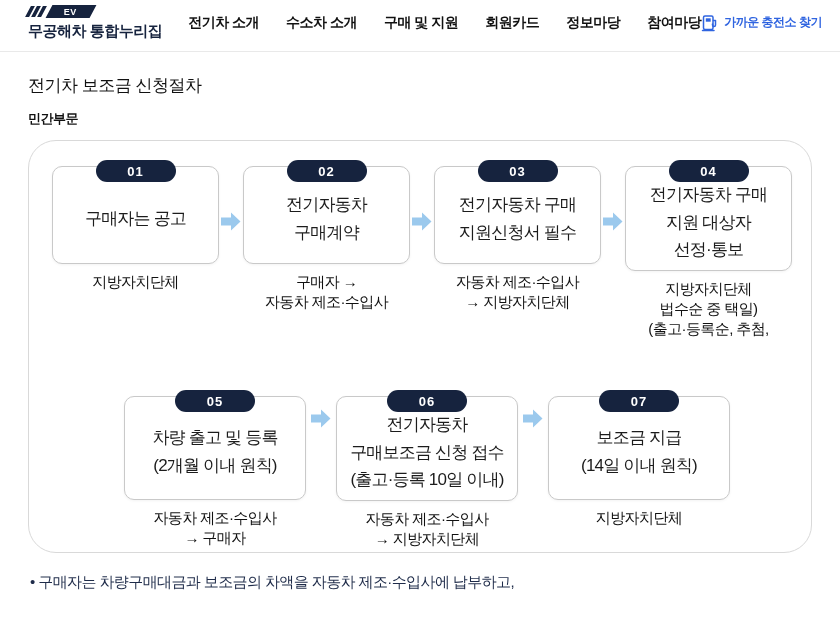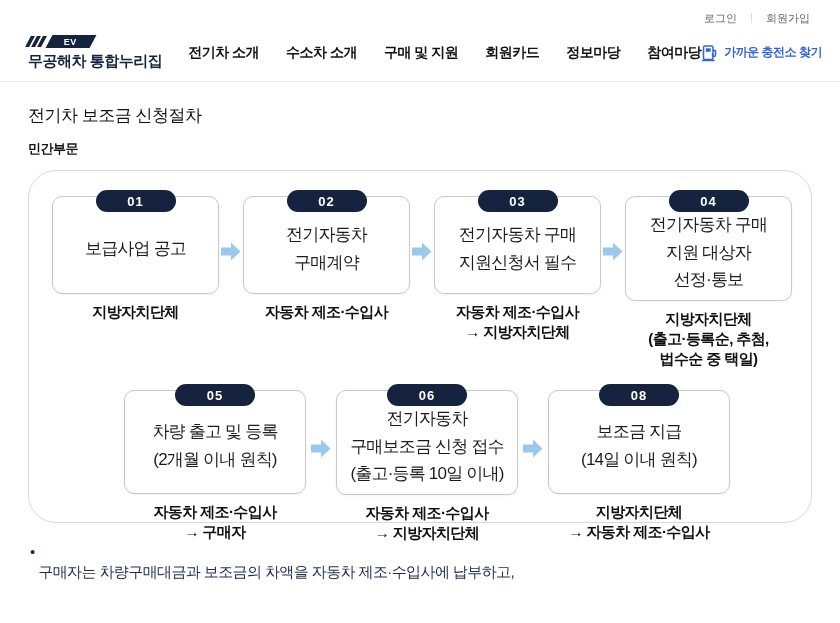--- a/index.html
+++ b/index.html
@@ -33,58 +33,53 @@
   .nav{display:flex;gap:27px;margin-left:26px;}
   .nav-item{font-size:14px;font-weight:bold;color:#111;cursor:pointer;white-space:nowrap;letter-spacing:-0.5px;}
   .header-right{margin-left:auto;display:flex;align-items:center;gap:16px;}
   .charger-link{display:flex;align-items:center;gap:5px;color:var(--link);
     font-size:12px;font-weight:bold;cursor:pointer;letter-spacing:-0.5px;white-space:nowrap;}
 
   
   .page-title{font-size:17px;font-weight:normal;margin:22px 28px 0;letter-spacing:-0.5px;}
   .section-subtitle{font-size:13px;font-weight:bold;margin:13px 28px 12px;letter-spacing:-0.5px;}
 
-  .flow-container{position:relative;margin:12px 28px 0;height:353px;
+  .flow-container{position:relative;margin:12px 28px 0;height:413px;
     border:1px solid #d9d9d9;border-radius:28px;background:#fff;}
   .flow-row{position:absolute;display:flex;align-items:flex-start;}
   .row1{top:19px;left:23px;}
   .row2{top:213px;left:95px;}
   .step{position:relative;display:flex;flex-direction:column;align-items:center;padding-top:6px;}
   .row1 .step{width:167px;}
-  .row2 .step{width:182px;}
+  .row2 .step{width:182px;margin-top:36px;}
   .pill{position:absolute;top:0;left:50%;transform:translateX(-50%);
     width:80px;height:22px;border-radius:11px;background:var(--navy);
     color:#fff;font-size:13px;font-weight:bold;display:flex;align-items:center;
     justify-content:center;letter-spacing:1px;z-index:2;}
   .box{width:100%;background:#fff;border:1px solid #c9c9c9;border-radius:10px;
     box-shadow:0 1px 3px rgba(0,0,0,0.05);display:flex;flex-direction:column;
     align-items:center;justify-content:center;padding:14px 4px 6px;}
   .row1 .box{min-height:98px;}
   .row2 .box{min-height:104px;}
   .box-line{font-size:17px;line-height:1.62;color:#1c1c1c;letter-spacing:-0.8px;white-space:nowrap;}
-  .step-label{margin-top:8px;text-align:center;font-weight:bold;}
+  .step-label{margin-top:8px;text-align:center;}
   .step-label div{font-size:15px;line-height:1.34;color:#111;letter-spacing:-0.6px;white-space:nowrap;}
   .arrow-cell{display:flex;align-items:center;justify-content:center;}
   .row1 .arrow-cell{width:24px;margin-top:52px;}
   .row2 .arrow-cell{width:30px;margin-top:55px;}
 
   .note{margin:17px 28px 0 30px;display:flex;color:var(--note);}
   .note .bullet{font-size:15px;line-height:1.55;margin-right:3px;}
-  .note .lines div{font-size:15px;line-height:1.55;letter-spacing:-0.6px;margin-top:20px;}
+  .note .lines div{font-size:15px;line-height:1.55;letter-spacing:-0.6px;}
 </style>
 </head>
 <body>
 
 <div class="page">
 
-  <div class="topbar">
-    <a>로그인</a>
-    <span class="sep"></span>
-    <a>회원가입</a>
-  </div>
 
   <header class="header">
     <div class="logo">
       <div class="logo-badge-row">
         <span class="stripe"></span>
           <span class="stripe"></span>
           <span class="stripe"></span>
         <span class="ev-badge">
           <span>EV</span>
         </span>
@@ -116,38 +111,39 @@
   </header>
 
   <h1 class="page-title">전기차 보조금 신청절차</h1>
   <h2 class="section-subtitle">민간부문</h2>
 
   <div class="flow-container" id="flow">
       <div class="flow-row row1">
         <div class="step">
           <div class="pill">01</div>
           <div class="box">
-            <div class="box-line">보급사업 공고</div>
+            <div class="box-line">구매자는 공고</div>
           </div>
           <div class="step-label">
             <div>지방자치단체</div>
           </div>
         </div>
         <div class="arrow-cell">
           <svg width="20" height="19" viewBox="0 0 20 19">
             <polygon points="0,5.5 10,5.5 10,0.5 19.5,9.5 10,18.5 10,13.5 0,13.5" fill="#9bc9ed"></polygon>
           </svg>
         </div>
         <div class="step">
           <div class="pill">02</div>
           <div class="box">
             <div class="box-line">전기자동차</div>
             <div class="box-line">구매계약</div>
           </div>
           <div class="step-label">
+            <div>구매자 →</div>
             <div>자동차 제조·수입사</div>
           </div>
         </div>
         <div class="arrow-cell">
           <svg width="20" height="19" viewBox="0 0 20 19">
             <polygon points="0,5.5 10,5.5 10,0.5 19.5,9.5 10,18.5 10,13.5 0,13.5" fill="#9bc9ed"></polygon>
           </svg>
         </div>
         <div class="step">
           <div class="pill">03</div>
@@ -167,22 +163,22 @@
         </div>
         <div class="step">
           <div class="pill">04</div>
           <div class="box">
             <div class="box-line">전기자동차 구매</div>
             <div class="box-line">지원 대상자</div>
             <div class="box-line">선정·통보</div>
           </div>
           <div class="step-label">
             <div>지방자치단체</div>
+            <div>법수순 중 택일)</div>
             <div>(출고·등록순, 추첨,</div>
-            <div>법수순 중 택일)</div>
           </div>
         </div>
       </div>
       <div class="flow-row row2">
         <div class="step">
           <div class="pill">05</div>
           <div class="box">
             <div class="box-line">차량 출고 및 등록</div>
             <div class="box-line">(2개월 이내 원칙)</div>
           </div>
@@ -207,28 +203,27 @@
             <div>자동차 제조·수입사</div>
             <div>→ 지방자치단체</div>
           </div>
         </div>
         <div class="arrow-cell">
           <svg width="20" height="19" viewBox="0 0 20 19">
             <polygon points="0,5.5 10,5.5 10,0.5 19.5,9.5 10,18.5 10,13.5 0,13.5" fill="#9bc9ed"></polygon>
           </svg>
         </div>
         <div class="step">
-          <div class="pill">08</div>
+          <div class="pill">07</div>
           <div class="box">
             <div class="box-line">보조금 지급</div>
             <div class="box-line">(14일 이내 원칙)</div>
           </div>
           <div class="step-label">
             <div>지방자치단체</div>
-            <div>→ 자동차 제조·수입사</div>
           </div>
         </div>
       </div>
     </div>
 
   <div class="note">
     <span class="bullet">•</span>
     <div class="lines">
       <div>구매자는 차량구매대금과 보조금의 차액을 자동차 제조·수입사에 납부하고,</div>
     </div>

